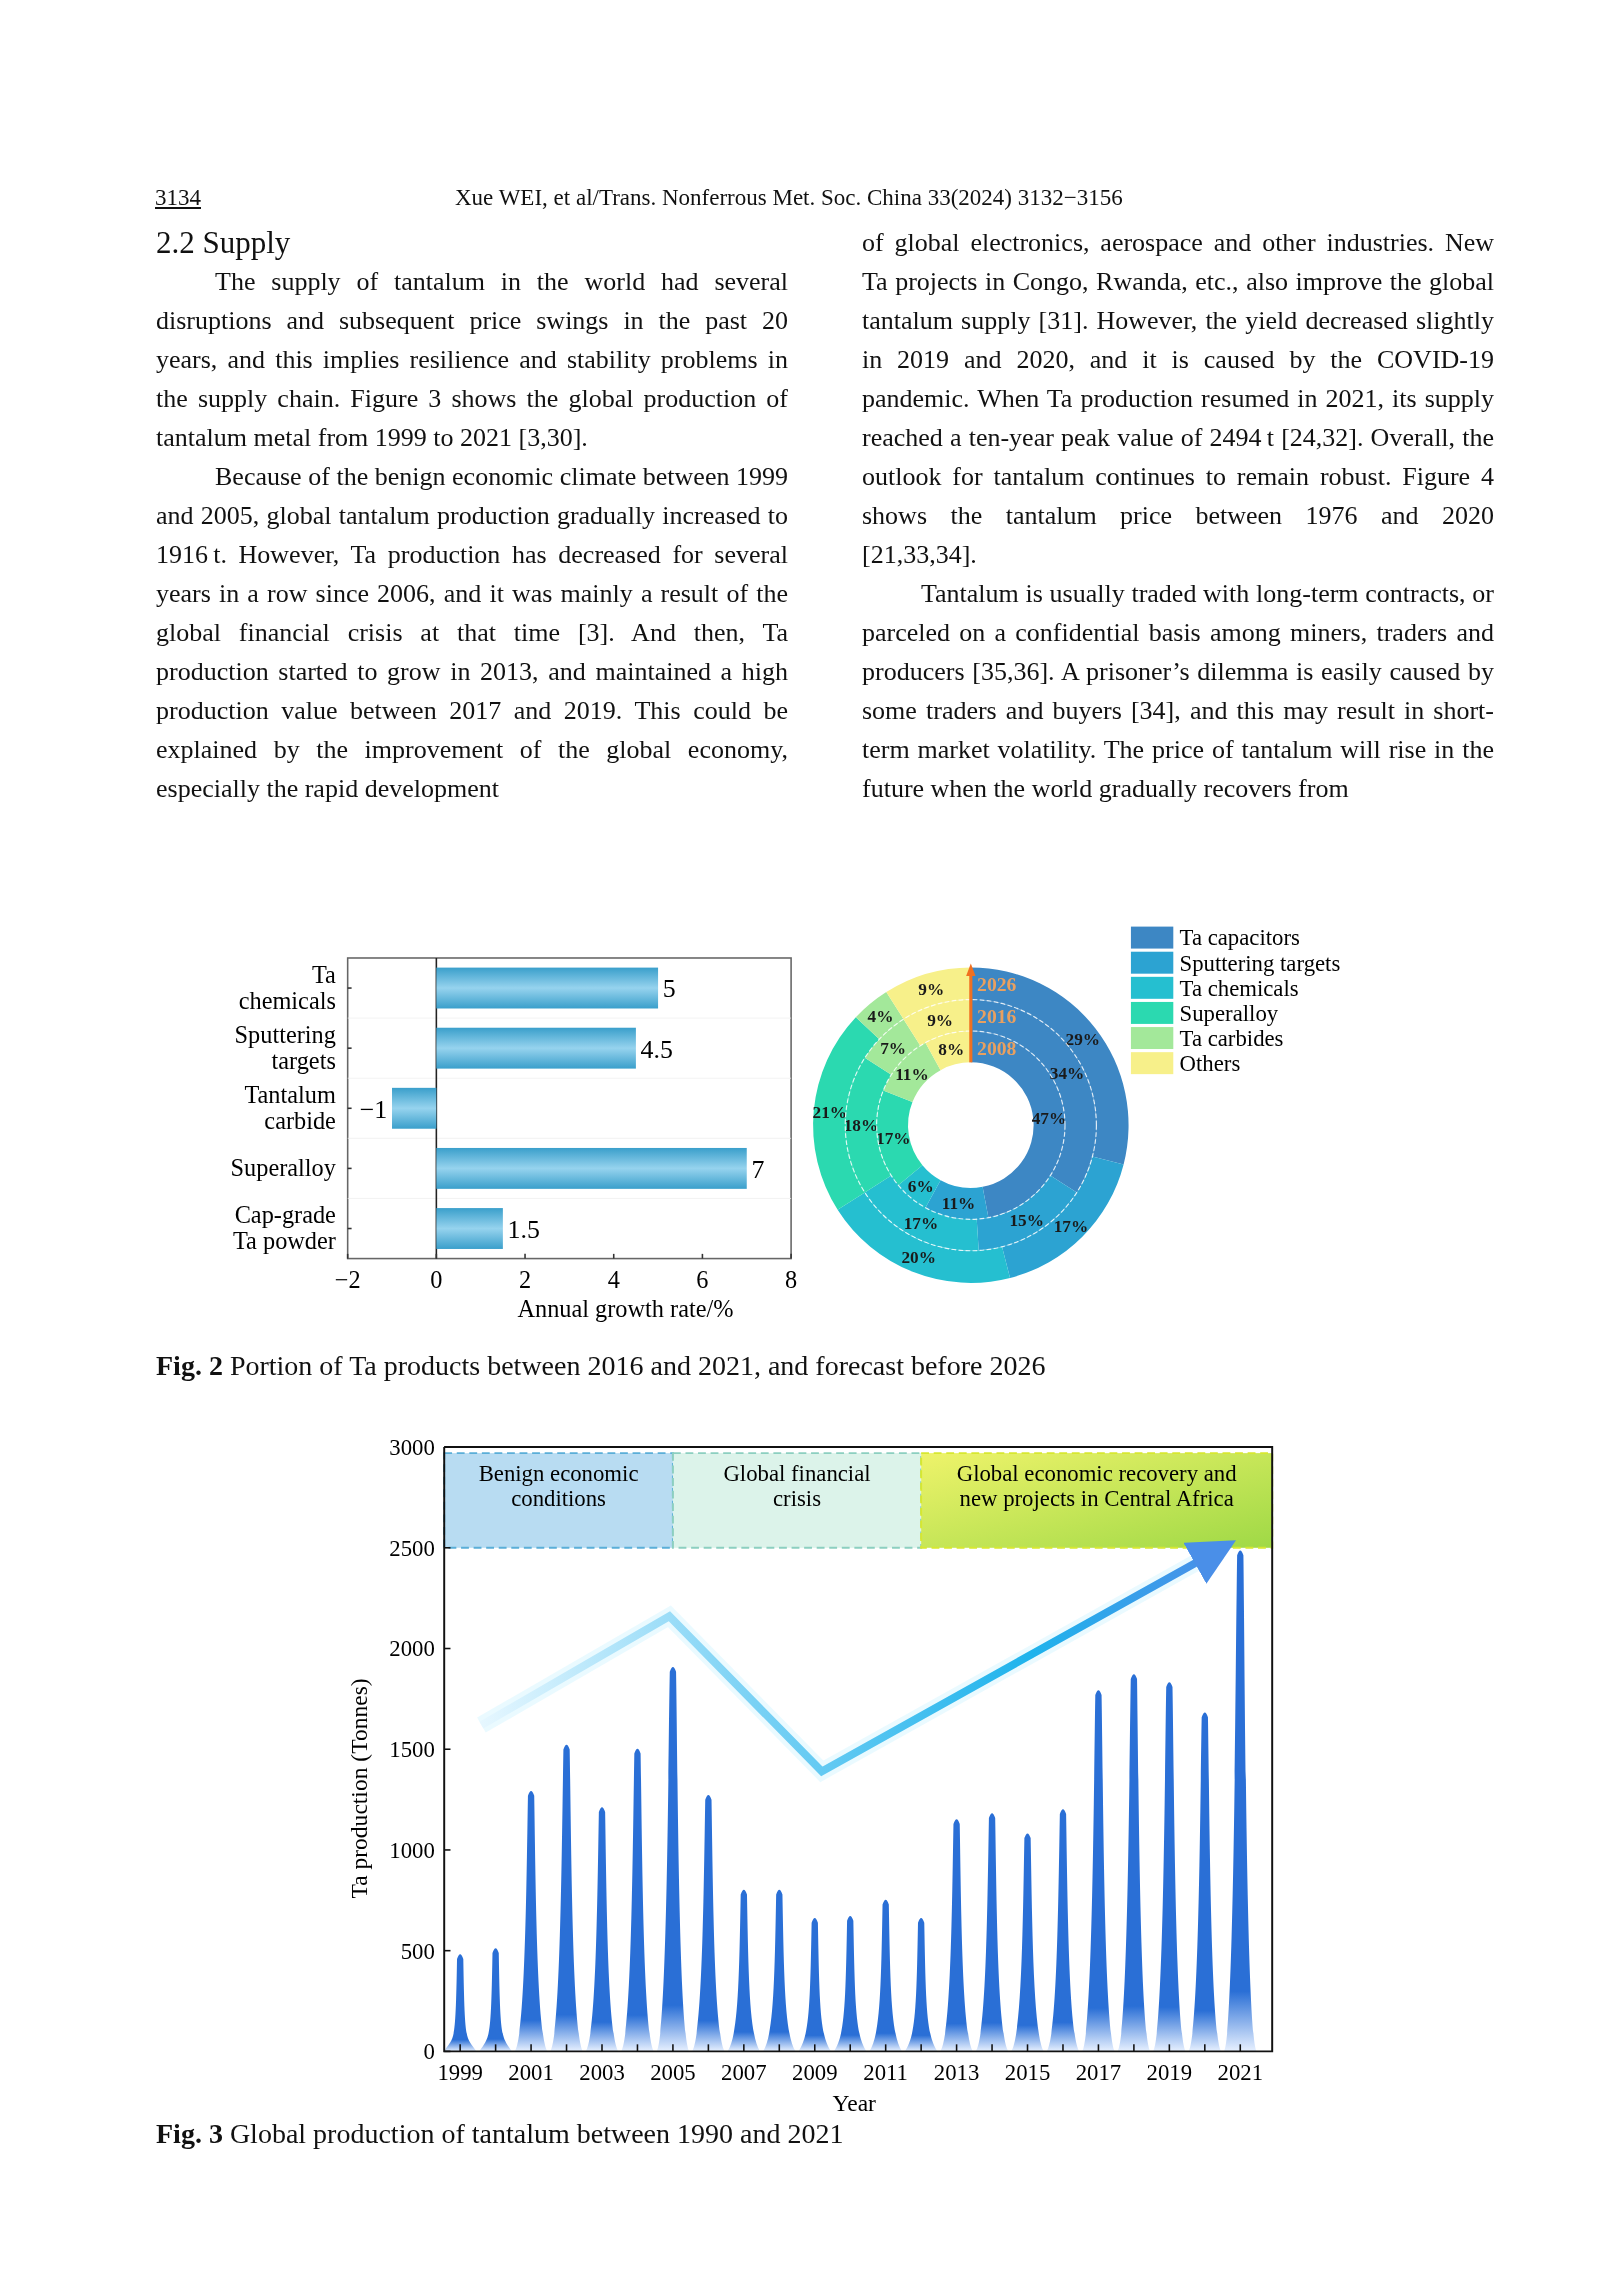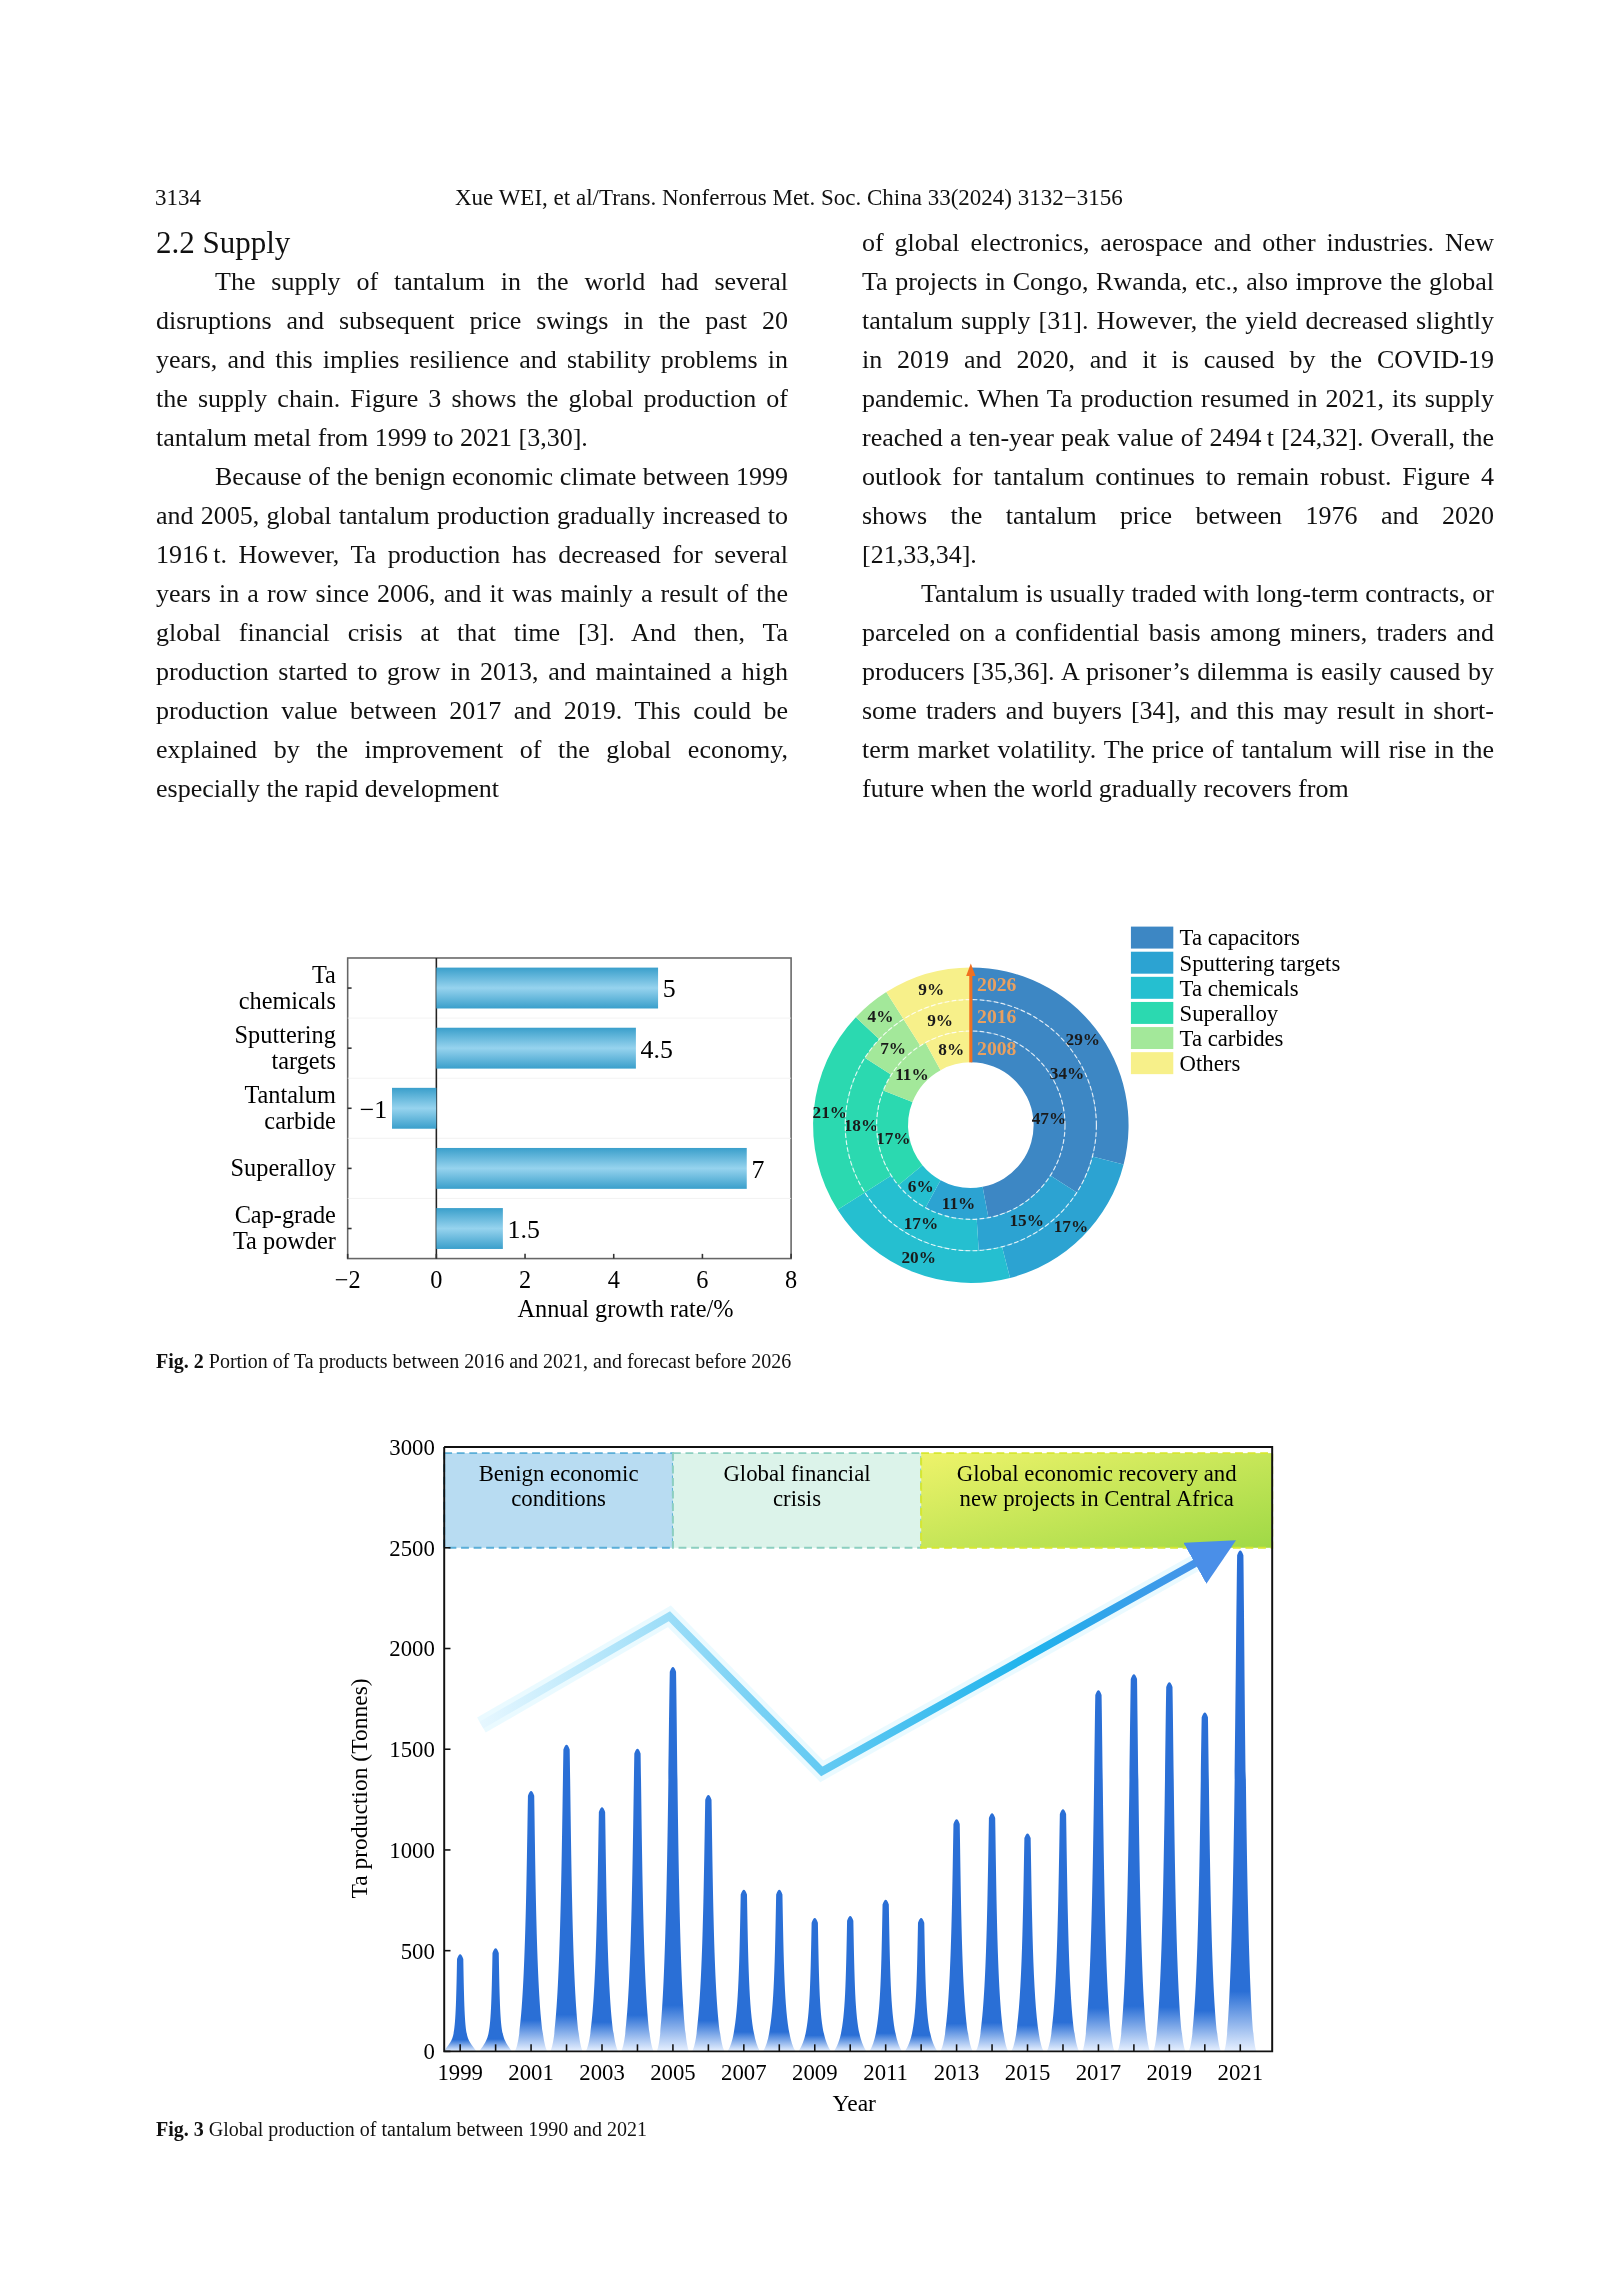--- a/index.html
+++ b/index.html
@@ -4,28 +4,28 @@
 <style>
   html, body { margin:0; padding:0; background:#ffffff; }
   body { width:1623px; height:2295px; position:relative; overflow:hidden;
          font-family:"Liberation Serif", "DejaVu Serif", serif; color:#111; }
   .abs { position:absolute; }
   .runhead { top:185px; font-size:23px; }
   .col { position:absolute; width:632px; font-size:26px; line-height:39px; text-align:justify; }
   .col p { margin:0; }
   .indent { text-indent:59px; }
   .sect { font-weight:normal; font-size:31px; }
-  .caption { font-size:20px; }
+  .caption { font-size:28px; }
   .caption b { font-weight:bold; }
   svg text { font-family:"Liberation Serif", "DejaVu Serif", serif; }
 </style>
 </head>
 <body>
 
-<div class="abs runhead" style="left:155px;">3134</div>
+<div class="abs runhead" style="left:155px;text-decoration:underline;">3134</div>
 <div class="abs runhead" style="left:455px;">Xue WEI, et al/Trans. Nonferrous Met. Soc. China 33(2024) 3132−3156</div>
 
 <div class="col" style="left:156px; top:223px;">
   <div class="sect">2.2 Supply</div>
   <p class="indent">The supply of tantalum in the world had several disruptions and subsequent price swings in the past 20 years, and this implies resilience and stability problems in the supply chain. Figure 3 shows the global production of tantalum metal from 1999 to 2021 [3,30].</p>
   <p class="indent">Because of the benign economic climate between 1999 and 2005, global tantalum production gradually increased to 1916 t. However, Ta production has decreased for several years in a row since 2006, and it was mainly a result of the global financial crisis at that time [3]. And then, Ta production started to grow in 2013, and maintained a high production value between 2017 and 2019. This could be explained by the improvement of the global economy, especially the rapid development</p>
 </div>
 
 <div class="col" style="left:862px; top:223px;">
   <p>of global electronics, aerospace and other industries. New Ta projects in Congo, Rwanda, etc., also improve the global tantalum supply [31]. However, the yield decreased slightly in 2019 and 2020, and it is caused by the COVID-19 pandemic. When Ta production resumed in 2021, its supply reached a ten-year peak value of 2494 t [24,32]. Overall, the outlook for tantalum continues to remain robust. Figure 4 shows the tantalum price between 1976 and 2020 [21,33,34].</p>

